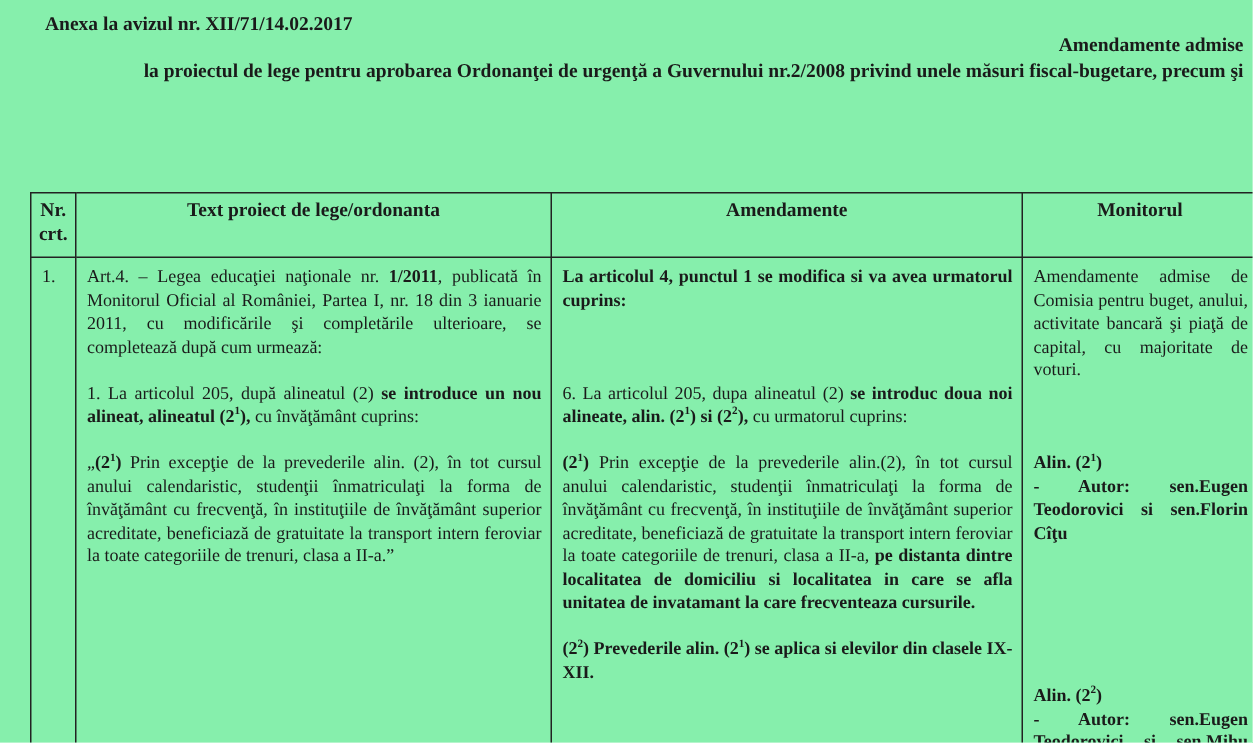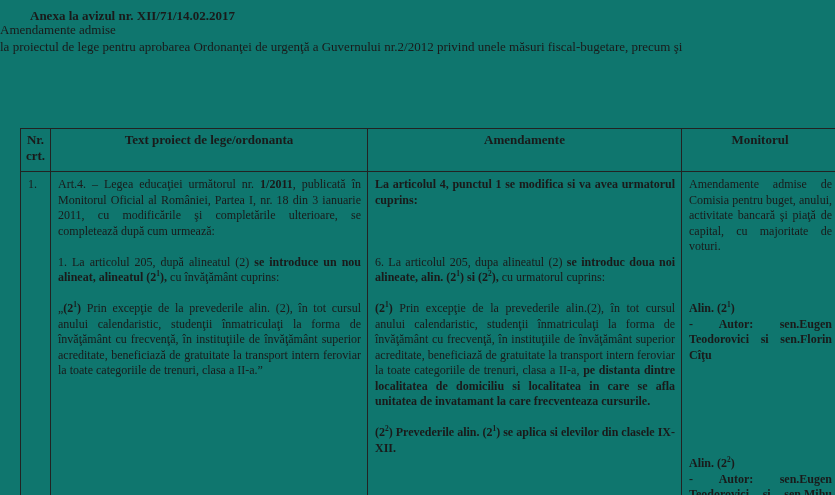--- a/index.html
+++ b/index.html
@@ -4,29 +4,29 @@
 <style>
   * { box-sizing: border-box; }
   html, body { margin: 0; padding: 0; }
   body {
     width: 835px; height: 495px;
     background: #ffffff;
     font-family: "Liberation Serif", serif;
     color: #1a1a1a;
     overflow: hidden;
   }
-  .page { position: relative; width: 835px; height: 495px; background: #0f766e; }
+  .page { position: relative; width: 835px; height: 495px; background: #86efac; }
 
   .annex {
     position: absolute; left: 30px; top: 8px;
     font-size: 13px; font-weight: bold; white-space: nowrap;
   }
   .title-block {
     position: absolute; left: 0; right: 6px; top: 22px;
-    text-align: left; font-size: 13px; font-weight: normal;
+    text-align: right; font-size: 13px; font-weight: bold;
     line-height: 16.5px;
   }
   .title-line { display: block; }
 
   table.amend {
     position: absolute; left: 20px; top: 84px;
     width: 818px;
     border-collapse: collapse;
     table-layout: fixed;
     margin-top: 44px;
@@ -55,21 +55,21 @@
 </style>
 </head>
 <body>
 
 <div class="page">
 
   <div class="annex">Anexa la avizul nr. XII/71/14.02.2017</div>
 
   <div class="title-block">
     <span class="title-line">Amendamente admise</span>
-    <span class="title-line">la proiectul de lege pentru aprobarea Ordonanţei de urgenţă a Guvernului nr.2/2012 privind unele măsuri fiscal-bugetare, precum şi</span>
+    <span class="title-line">la proiectul de lege pentru aprobarea Ordonanţei de urgenţă a Guvernului nr.2/2008 privind unele măsuri fiscal-bugetare, precum şi</span>
   </div>
 
   <table class="amend">
     <colgroup>
       <col style="width:30px">
       <col style="width:317px">
       <col style="width:314px">
       <col style="width:157px">
     </colgroup>
     <thead>
@@ -78,21 +78,21 @@
 crt.</th>
         <th>Text proiect de lege/ordonanta</th>
         <th>Amendamente</th>
         <th>Monitorul</th>
       </tr>
     </thead>
     <tbody>
       <tr>
         <td class="nrcell">1.</td>
         <td>
-            <p class="para"><span>Art.4. – Legea educaţiei următorul nr. </span><span class="b">1/2011</span><span>, publicată în Monitorul Oficial al României, Partea I, nr. 18 din 3 ianuarie 2011, cu modificările şi completările ulterioare, se completează după cum urmează:</span></p>
+            <p class="para"><span>Art.4. – Legea educaţiei naţionale nr. </span><span class="b">1/2011</span><span>, publicată în Monitorul Oficial al României, Partea I, nr. 18 din 3 ianuarie 2011, cu modificările şi completările ulterioare, se completează după cum urmează:</span></p>
             <p class="para">&nbsp;</p>
             <p class="para"><span>1. La articolul 205, după alineatul (2) </span><span class="b">se introduce un nou alineat, alineatul (2</span><sup class="b">1</sup><span class="b">),</span><span> cu învăţământ cuprins:</span></p>
             <p class="para">&nbsp;</p>
             <p class="para"><span>„</span><span class="b">(2</span><sup class="b">1</sup><span class="b">)</span><span> Prin excepţie de la prevederile alin. (2), în tot cursul anului calendaristic, studenţii înmatriculaţi la forma de învăţământ cu frecvenţă, în instituţiile de învăţământ superior acreditate, beneficiază de gratuitate la transport intern feroviar la toate categoriile de trenuri, clasa a II-a.”</span></p>
           </td>
         <td>
             <p class="para"><span class="b">La articolul 4,  punctul 1 se modifica si va avea urmatorul cuprins:</span></p>
             <p class="para">&nbsp;</p>
             <p class="para">&nbsp;</p>
             <p class="para">&nbsp;</p>

